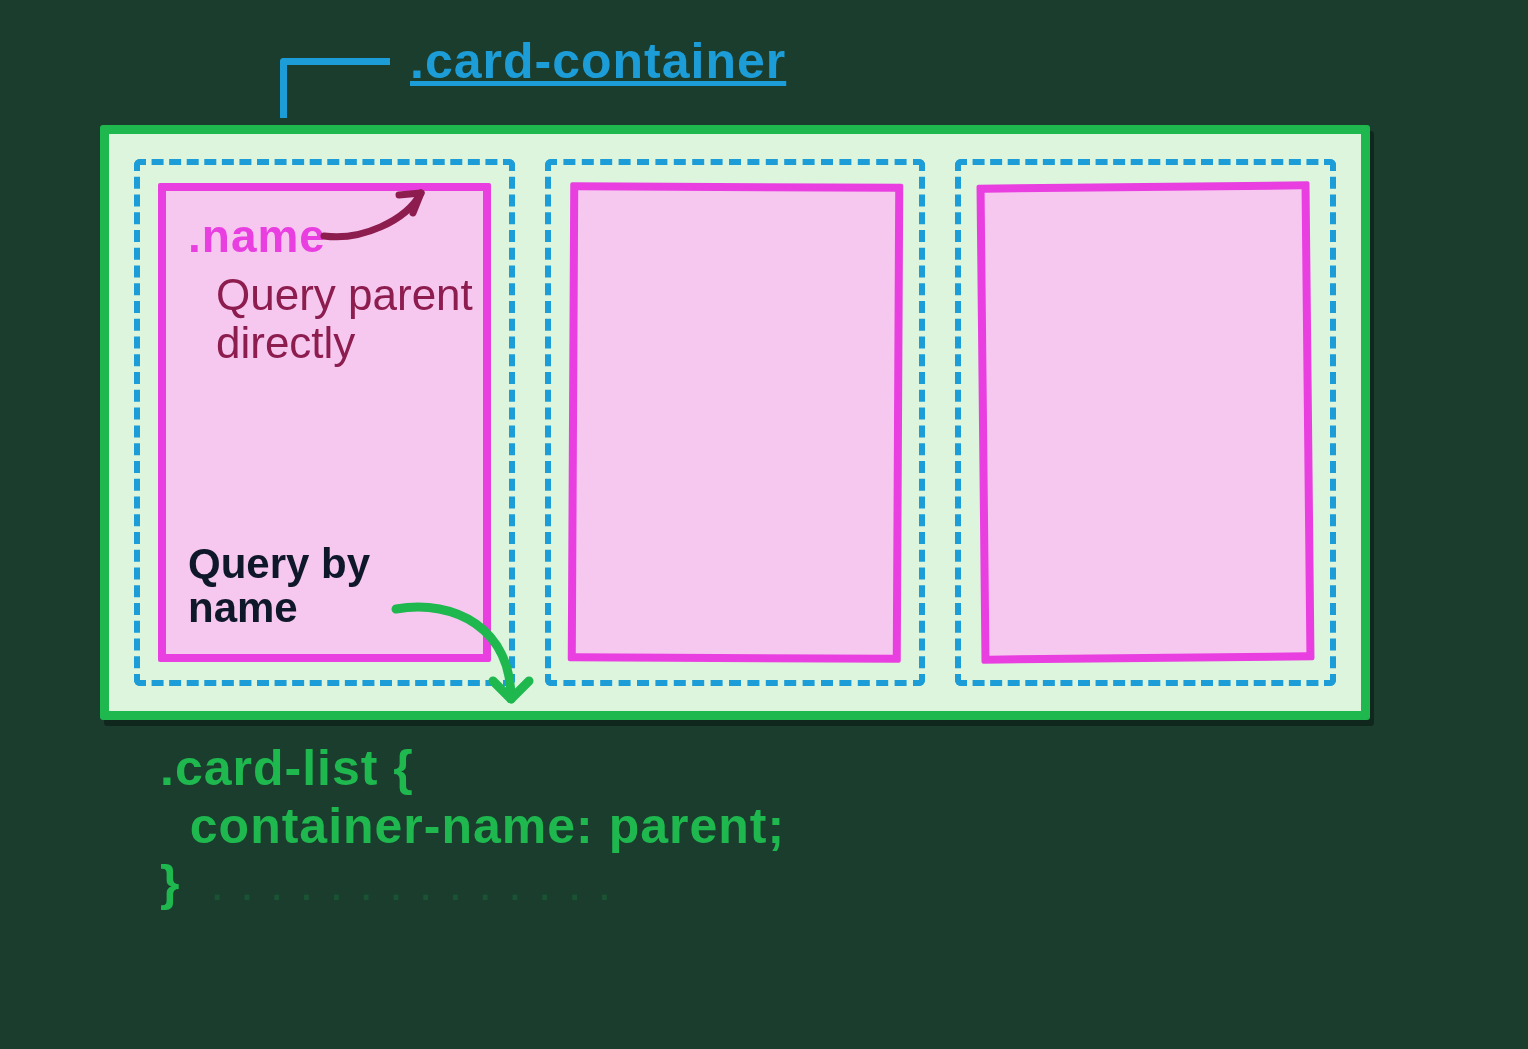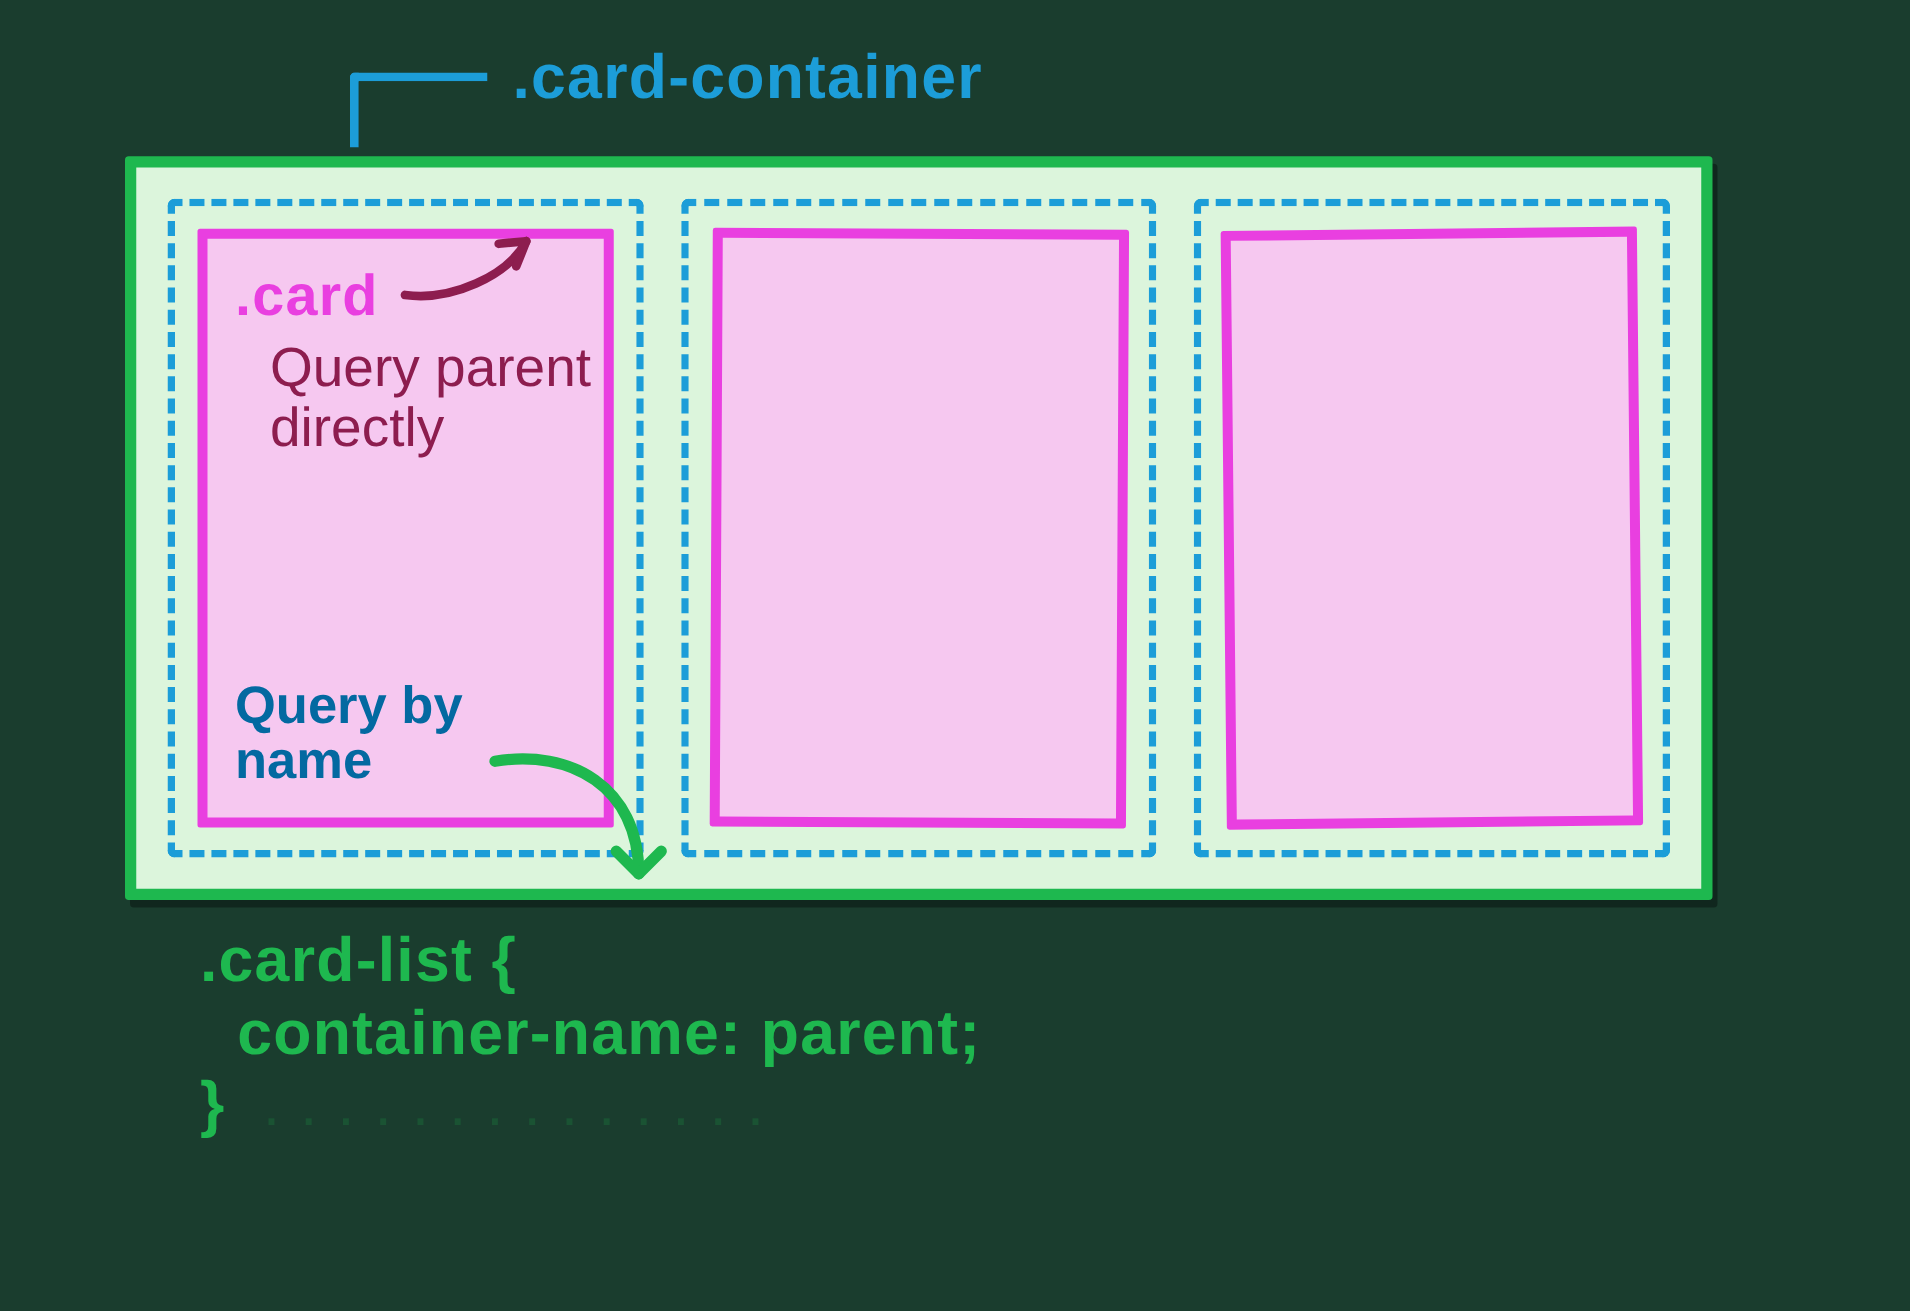--- a/index.html
+++ b/index.html
@@ -34,20 +34,21 @@
     border-radius: 4px 0 0 0;
   }
   .top-text {
     position: absolute;
     left: 130px; top: -8px;
     font-size: 50px;
     font-weight: 700;
     color: #1c9dd8;
     white-space: nowrap;
     letter-spacing: 1px;
+    text-decoration: underline;
   }
 
   
   .card-list {
     position: absolute;
     left: 0;
     top: 85px;
     width: 1270px;
     height: 595px;
     background: #dcf5dc;
@@ -99,21 +100,21 @@
     font-size: 44px;
     line-height: 1.1;
     color: #8d1d4f;
     font-weight: 400;
   }
   .card-bottom {
     position: absolute;
     left: 22px; bottom: 24px;
     font-size: 42px;
     line-height: 1.05;
-    color: #0369a1;
+    color: #0f172a;
     font-weight: 700;
   }
 
   
   .arrow-svg {
     position: absolute;
     overflow: visible;
     pointer-events: none;
   }
   
@@ -141,21 +142,21 @@
   <div class="top-label">
     <div class="top-bracket"></div>
     <div class="top-text">.card-container</div>
   </div>
 
   <div class="card-list">
     <div class="containers">
 
       <div class="card-container">
         <div class="card">
-          <div class="card-label">.card</div>
+          <div class="card-label">.name</div>
           <div class="card-title">Query
 parent
 directly</div>
           <div class="card-bottom">Query by
 name</div>
 
           <svg class="arrow-svg" style="left:150px; top:-10px; width:140px; height:70px;">
             <path d="M8,55 C45,60 90,40 105,12" fill="none" stroke="#8d1d4f" stroke-width="7" stroke-linecap="round"></path>
             <path d="M105,12 l-8,20 M105,12 l-22,2" fill="none" stroke="#8d1d4f" stroke-width="7" stroke-linecap="round"></path>
           </svg>

